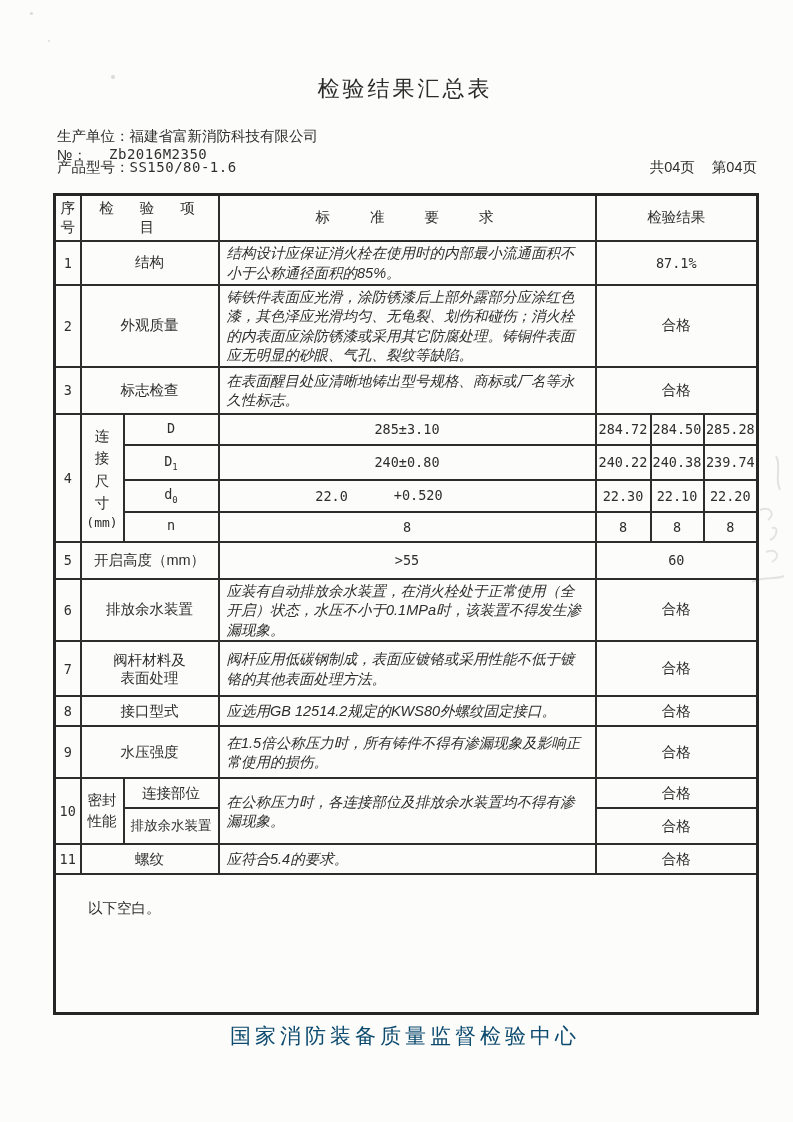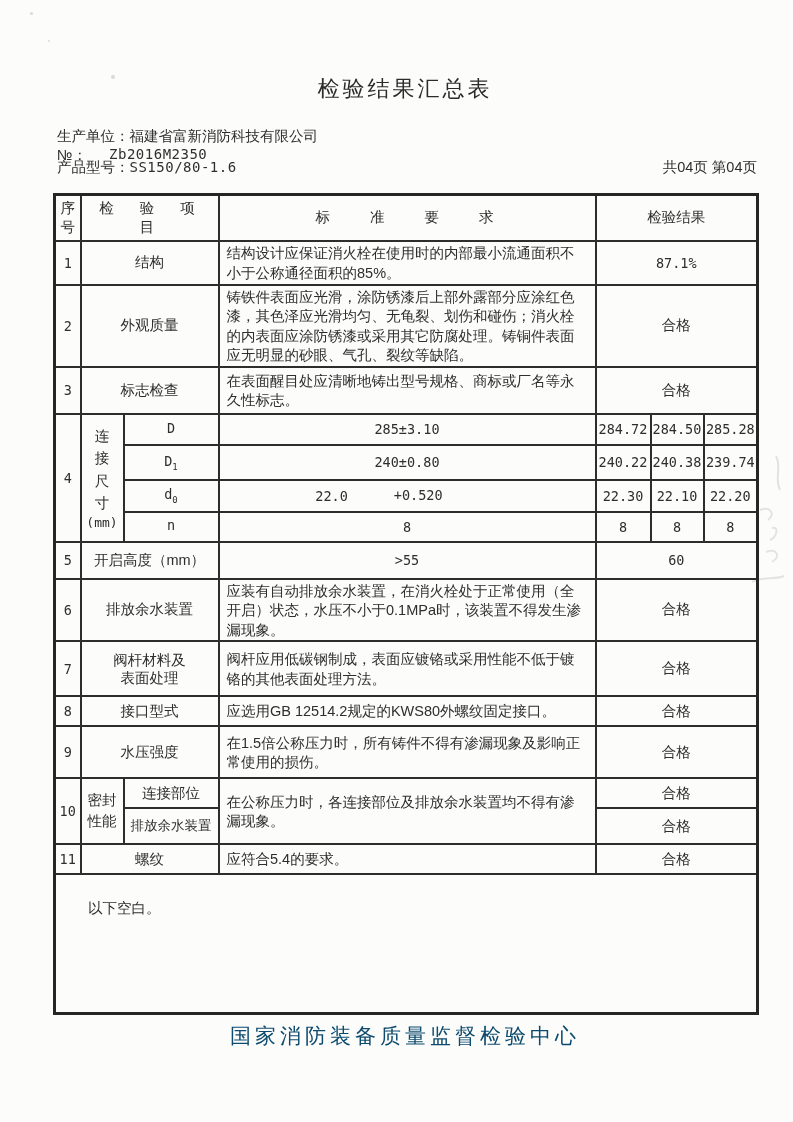--- a/index.html
+++ b/index.html
@@ -13,34 +13,34 @@
   .page-title {
     position:absolute; top:74px; left:53px; width:704px;
     text-align:center; font-size:22px; letter-spacing:3px; color:#2b2b2b;
     font-weight:normal; margin:0;
   }
   .meta-row { position:absolute; left:57px; right:36px; display:flex;
     justify-content:space-between; align-items:baseline; font-size:14.5px; color:#2f2f2f; }
   .meta-row1 { top:127px;flex-direction:column; }
   .meta-row2 { top:158px; }
   .no-group { display:flex; gap:22px; }
-  .pages-group { display:flex; gap:4px;align-items:flex-end; }
+  .pages-group { display:flex; gap:17px;align-items:flex-end; }
   .num { font-family:"DejaVu Sans Mono","Liberation Mono",monospace; }
   .meta-row .num { font-size:14px; letter-spacing:0.5px; }
 
   table.report {
     position:absolute; top:193px; left:53px; width:704px;
     border-collapse:collapse; table-layout:fixed;
     border:3px solid #262626;
   }
   td {
     border:2px solid #2d2d2d; text-align:center; vertical-align:middle;
     font-size:14.5px; padding:0; overflow:hidden; color:#2e2e2e;
   }
-  td.std { text-align:left; padding:2px 6px 0 7px; line-height:19.5px; }
+  td.std { text-align:left; padding:2px 6px 0 7px; line-height:19.5px;font-style:italic; }
   td .num, td.num { font-size:13.5px; }
   td.numcell { font-family:"DejaVu Sans Mono","Liberation Mono",monospace; font-size:13.5px; }
   sub { font-size:9px; font-family:"DejaVu Sans Mono","Liberation Mono",monospace; }
   .hdr { line-height:19px; }
   .header-item { letter-spacing:5px; word-spacing:12px; }
   .header-std  { letter-spacing:5px; word-spacing:26px; }
   .vlabel { width:17px; margin:0 auto; word-break:break-all; line-height:1.55; font-size:14.5px; }
   .vunit  { font-size:13px; font-family:"DejaVu Sans Mono","Liberation Mono",monospace; margin-top:1px; }
   .wrap2  { width:32px; margin:0 auto; word-break:break-all; line-height:1.45; font-size:14.5px; }
   .tight  { font-size:13.5px; letter-spacing:0; }

